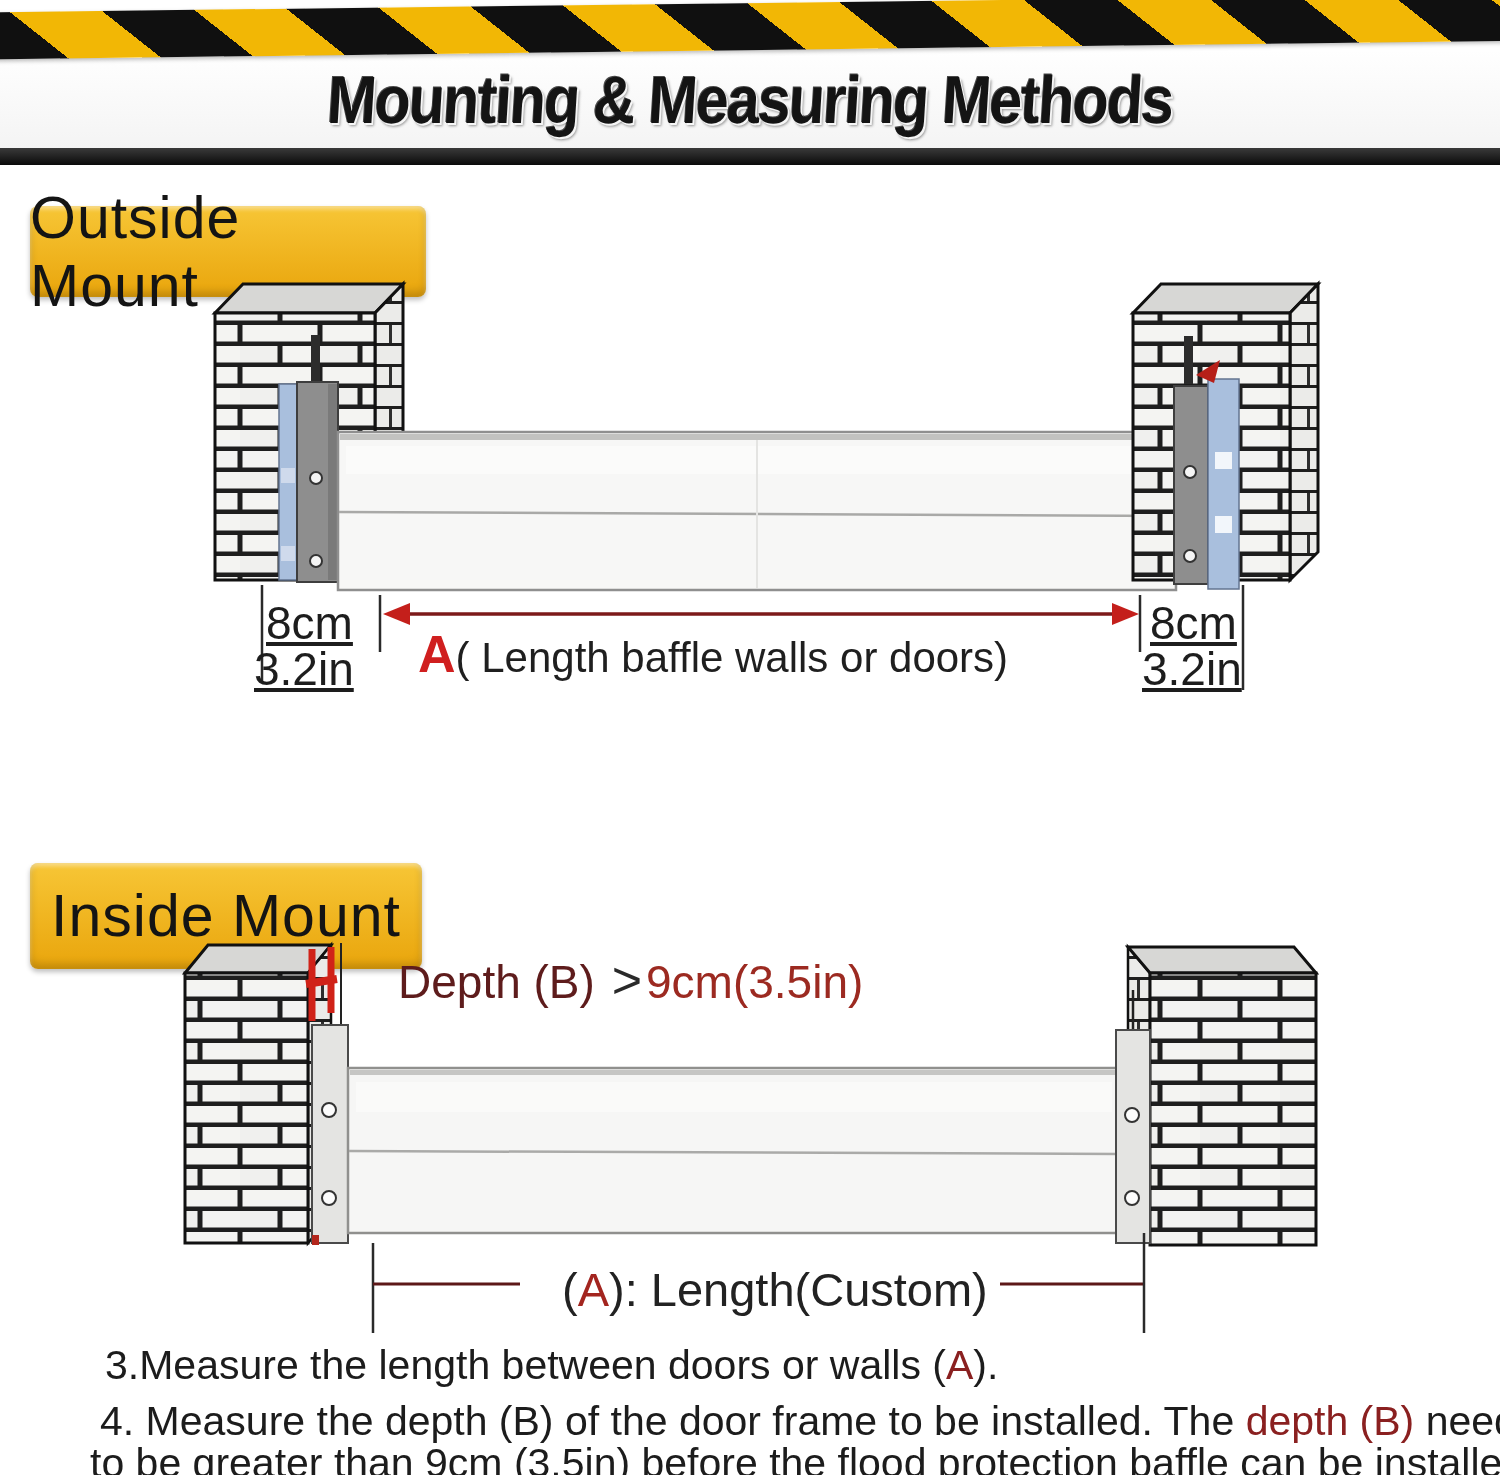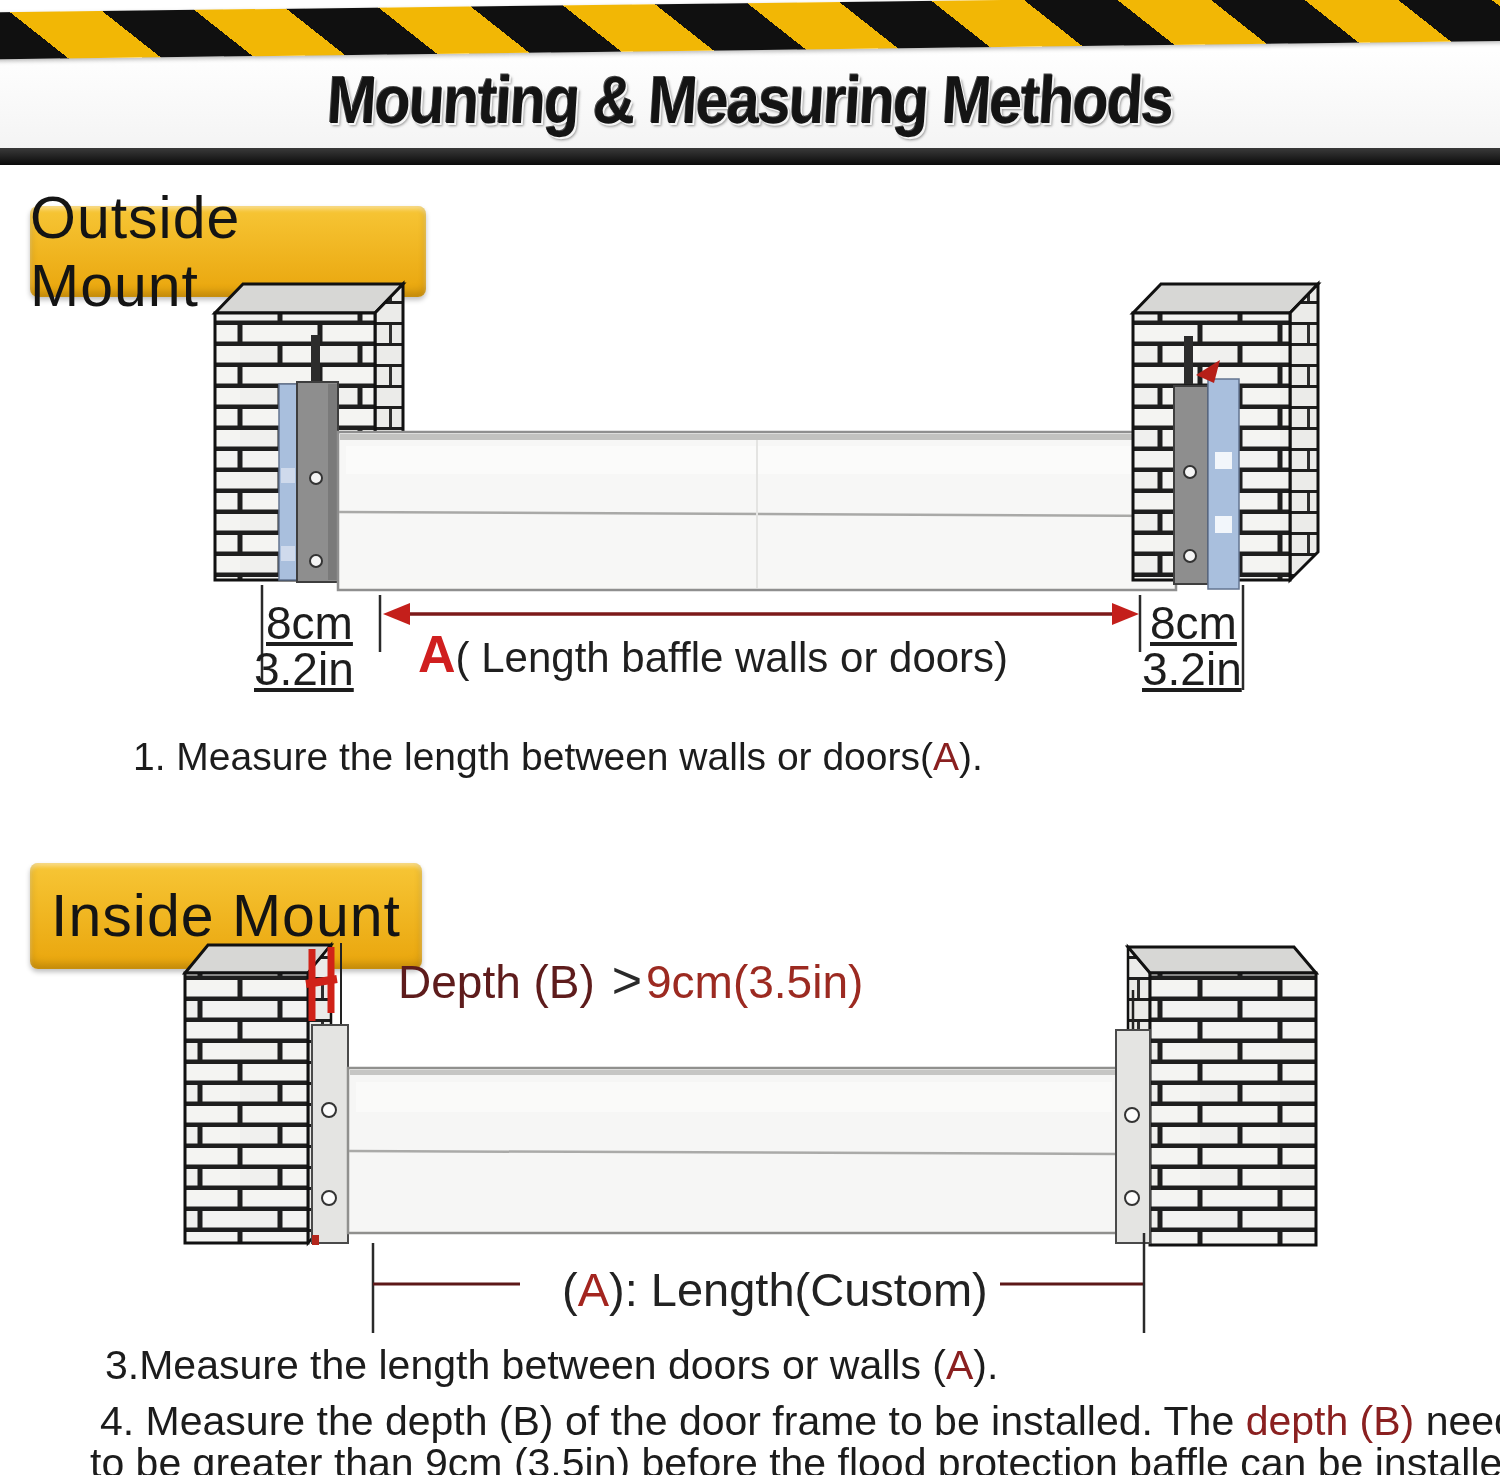--- a/index.html
+++ b/index.html
@@ -132,23 +132,20 @@
   </svg>
 
   <div class="abs dim-num" style="left:266px;top:596px;">8cm</div>
   <div class="abs dim-num" style="left:254px;top:642px;">3.2in</div>
   <div class="abs dim-num" style="left:1150px;top:596px;">8cm</div>
   <div class="abs dim-num" style="left:1142px;top:642px;">3.2in</div>
   <div class="abs span-label" style="left:418px;top:624px;">
     <span class="var">A</span><span class="txt">( Length baffle walls or doors)</span>
   </div>
 
-  <div class="abs instr" style="left:133px;top:735px;">
-    <span>1. Measure the length between walls or doors(</span><span class="red">A</span><span>).</span>
-  </div>
 
   <div class="abs badge" id="badge-inside">
     <span>Inside Mount</span>
   </div>
 
   <svg class="abs" style="left:0;top:935px;" width="1500" height="400" viewBox="0 0 1500 400">
 
     <g>
       <polygon points="185,38 308,38 331,10 208,10" fill="#d7d7d5" stroke="#111" stroke-width="3"></polygon>
       <polygon points="308,38 331,10 331,281 308,308" fill="url(#courses)" stroke="#111" stroke-width="2.5"></polygon>

